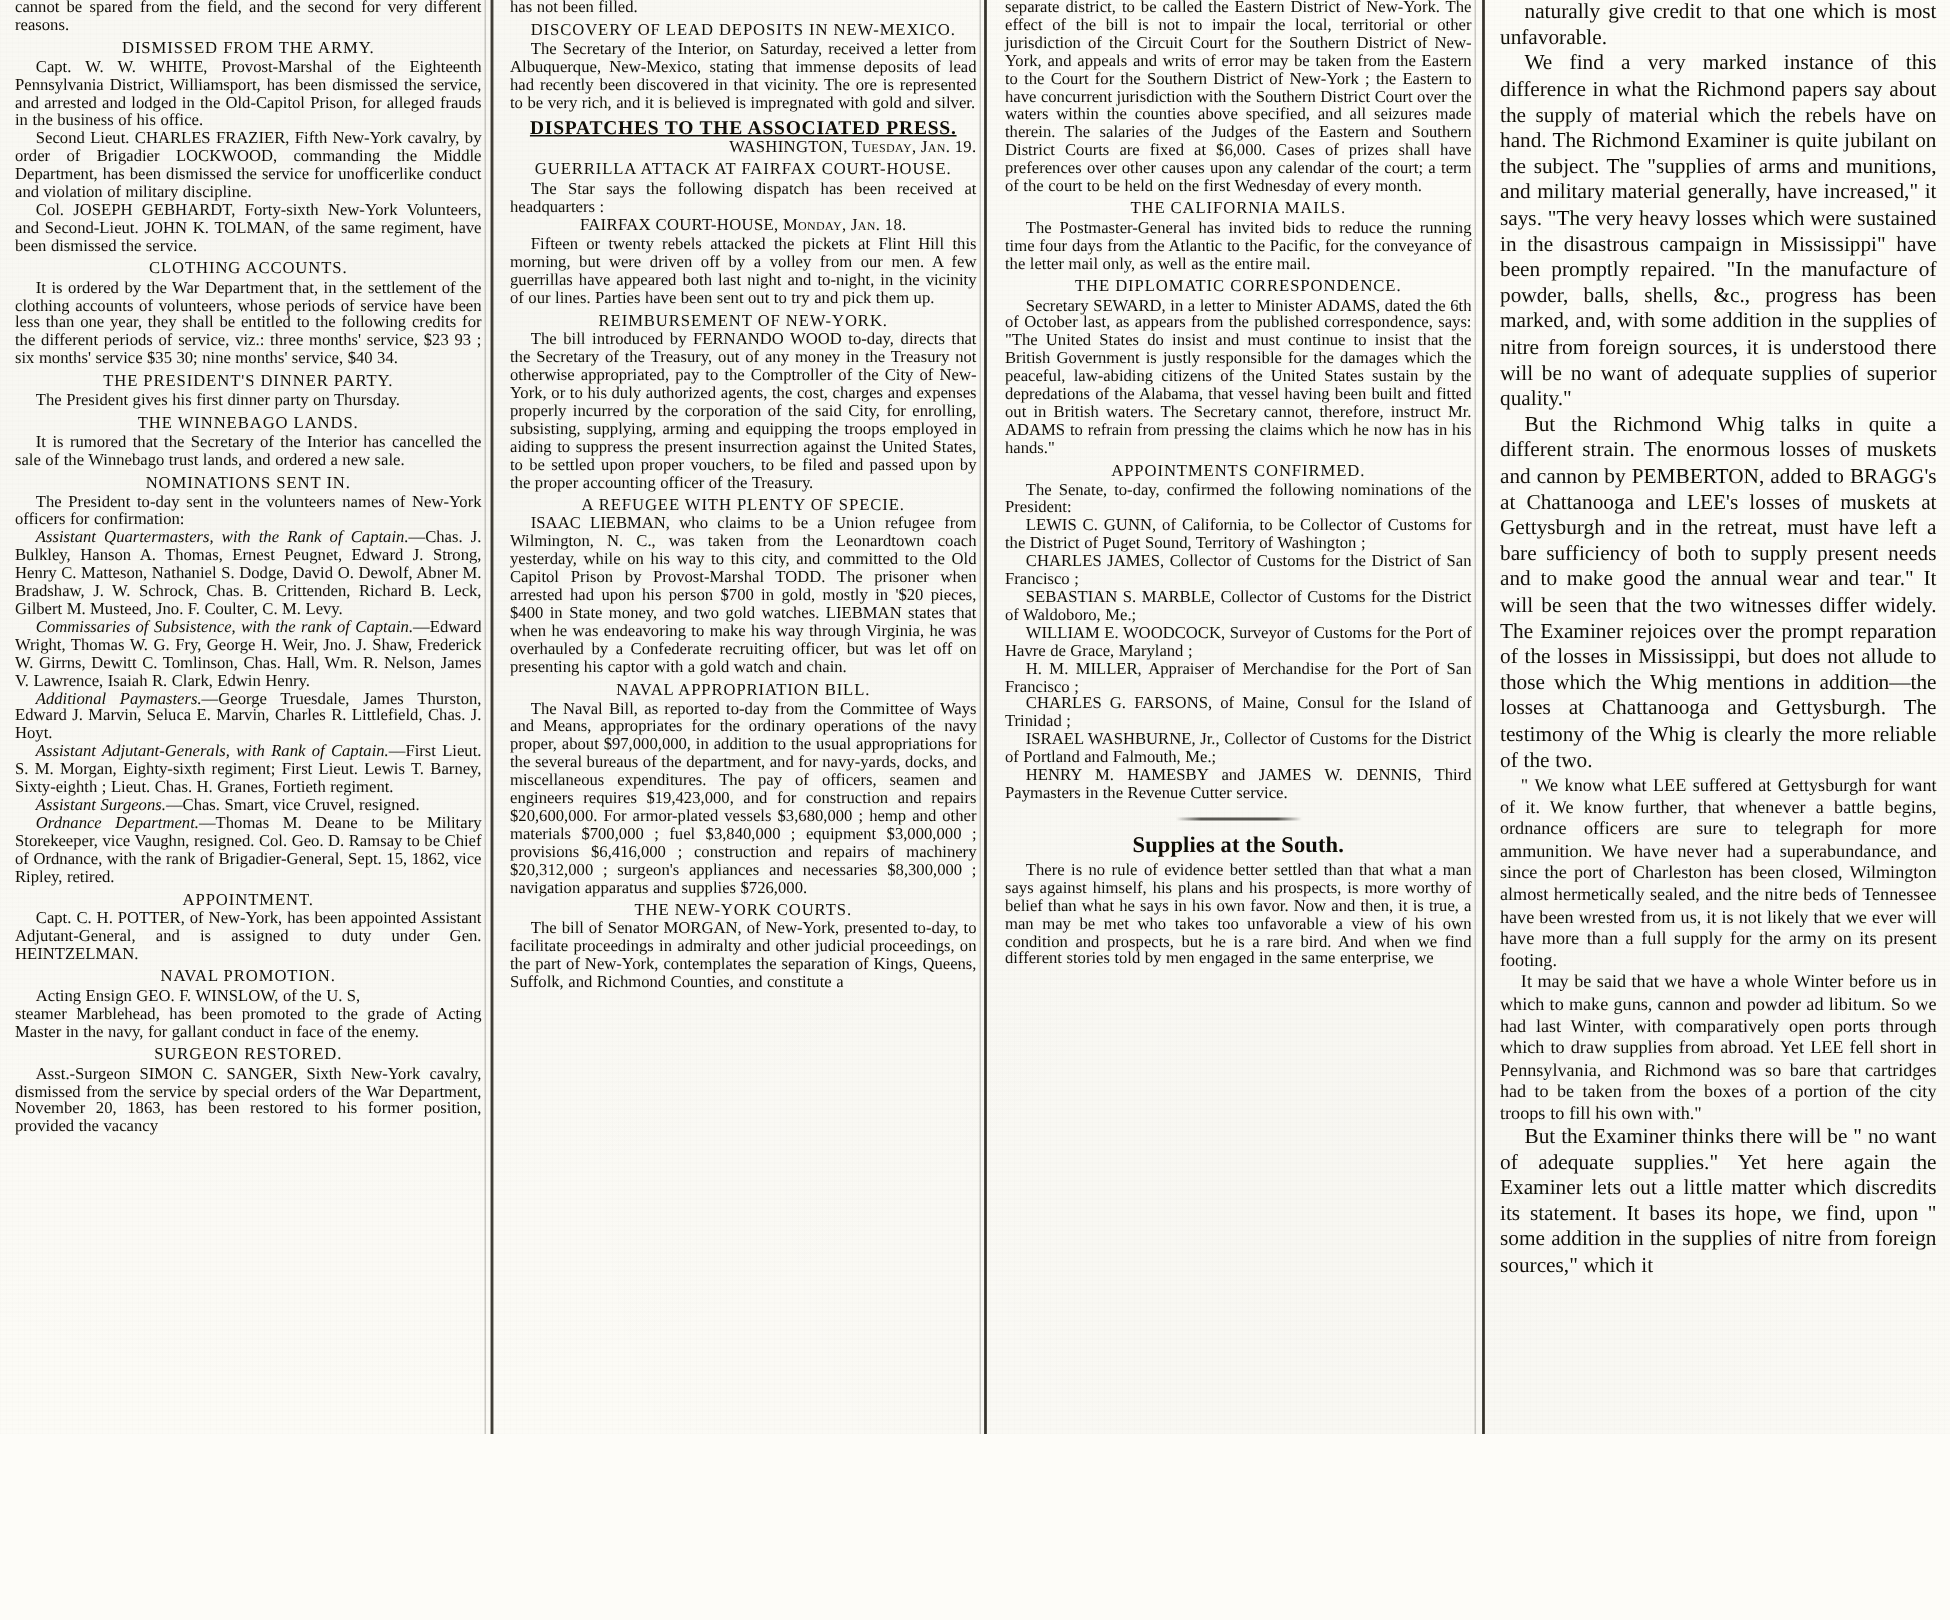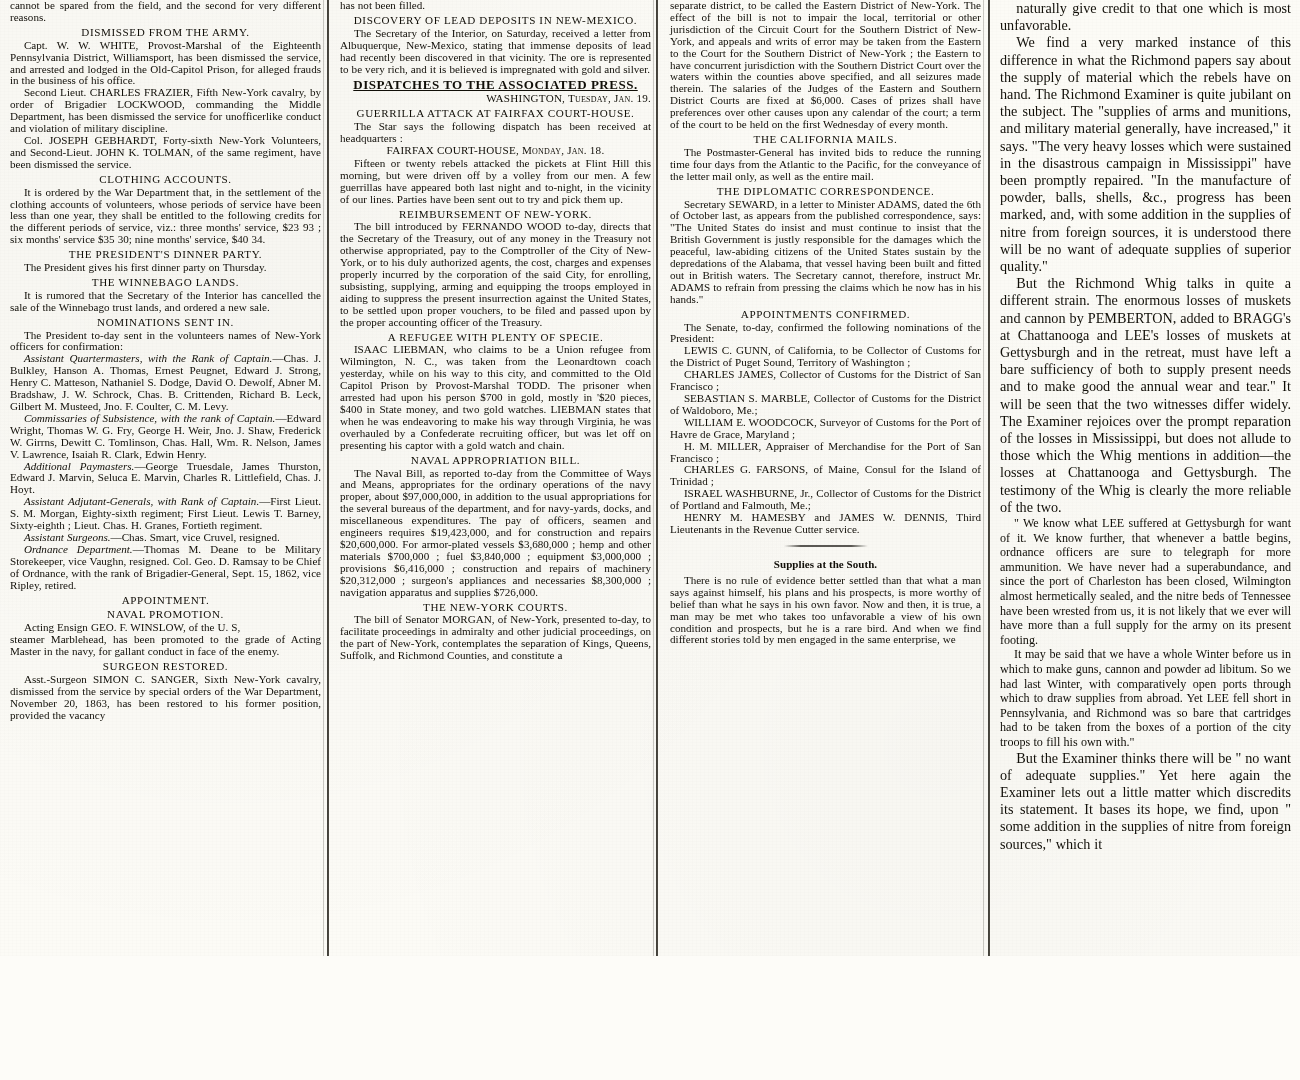--- a/index.html
+++ b/index.html
@@ -67,21 +67,21 @@
     text-transform:uppercase;
     letter-spacing:.055em;
     font-weight:400;
     margin:3px 0 1px;
     font-size:10.4px;
     line-height:12px;
   }
   .hd2{
     text-align:center;
     font-weight:700;
-    font-size:11px;
+    font-size:15px;
     line-height:18px;
     margin:6px 0 2px;
     letter-spacing:.005em;
   }
   .dateline{
     text-align:right;
     margin:0 0 1px 0;
     font-size:11.1px;
     line-height:12.6px;
   }
@@ -141,20 +141,21 @@
     <p class="body-p">The President to-day sent in the volunteers names of New-York officers for confirmation:</p>
 
     <p class="body-p"><span class="it">Assistant Quartermasters, with the Rank of Captain.</span><span>—Chas. J. Bulkley, Hanson A. Thomas, Ernest Peugnet, Edward J. Strong, Henry C. Matteson, Nathaniel S. Dodge, David O. Dewolf, Abner M. Bradshaw, J. W. Schrock, Chas. B. Crittenden, Richard B. Leck, Gilbert M. Musteed, Jno. F. Coulter, C. M. Levy.</span></p>
     <p class="body-p"><span class="it">Commissaries of Subsistence, with the rank of Captain.</span><span>—Edward Wright, Thomas W. G. Fry, George H. Weir, Jno. J. Shaw, Frederick W. Girrns, Dewitt C. Tomlinson, Chas. Hall, Wm. R. Nelson, James V. Lawrence, Isaiah R. Clark, Edwin Henry.</span></p>
     <p class="body-p"><span class="it">Additional Paymasters.</span><span>—George Truesdale, James Thurston, Edward J. Marvin, Seluca E. Marvin, Charles R. Littlefield, Chas. J. Hoyt.</span></p>
     <p class="body-p"><span class="it">Assistant Adjutant-Generals, with Rank of Captain.</span><span>—First Lieut. S. M. Morgan, Eighty-sixth regiment; First Lieut. Lewis T. Barney, Sixty-eighth ; Lieut. Chas. H. Granes, Fortieth regiment.</span></p>
     <p class="body-p"><span class="it">Assistant Surgeons.</span><span>—Chas. Smart, vice Cruvel, resigned.</span></p>
     <p class="body-p"><span class="it">Ordnance Department.</span><span>—Thomas M. Deane to be Military Storekeeper, vice Vaughn, resigned. Col. Geo. D. Ramsay to be Chief of Ordnance, with the rank of Brigadier-General, Sept. 15, 1862, vice Ripley, retired.</span></p>
 
     <div class="hd">APPOINTMENT.</div>
+    <p class="body-p">Capt. C. H. POTTER, of New-York, has been appointed Assistant Adjutant-General, and is assigned to duty under Gen. HEINTZELMAN.</p>
 
     <div class="hd">NAVAL PROMOTION.</div>
     <p class="body-p">Acting Ensign GEO. F. WINSLOW, of the U. S,</p>
     <p class="body-p noindent">steamer Marblehead, has been promoted to the grade of Acting Master in the navy, for gallant conduct in face of the enemy.</p>
 
     <div class="hd">SURGEON RESTORED.</div>
     <p class="body-p">Asst.-Surgeon SIMON C. SANGER, Sixth New-York cavalry, dismissed from the service by special orders of the War Department, November 20, 1863, has been restored to his former position, provided the vacancy</p>
   </div>
 
   <div class="col col2 small inkblur">
@@ -195,21 +196,21 @@
 
     <div class="hd">APPOINTMENTS CONFIRMED.</div>
     <p class="body-p">The Senate, to-day, confirmed the following nominations of the President:</p>
     <p class="body-p">LEWIS C. GUNN, of California, to be Collector of Customs for the District of Puget Sound, Territory of Washington ;</p>
     <p class="body-p">CHARLES JAMES, Collector  of Customs for the District of San Francisco ;</p>
     <p class="body-p">SEBASTIAN S. MARBLE, Collector of Customs for the District of Waldoboro, Me.;</p>
     <p class="body-p">WILLIAM E. WOODCOCK, Surveyor of Customs for the Port of Havre de Grace, Maryland ;</p>
     <p class="body-p">H. M. MILLER, Appraiser of Merchandise for the Port of San Francisco ;</p>
     <p class="body-p">CHARLES G. FARSONS, of Maine, Consul for the Island of Trinidad ;</p>
     <p class="body-p">ISRAEL WASHBURNE, Jr., Collector of Customs for the District of Portland and Falmouth, Me.;</p>
-    <p class="body-p">HENRY M. HAMESBY and JAMES W. DENNIS, Third Lieutenants in the Revenue Cutter service.</p>
+    <p class="body-p">HENRY M. HAMESBY and JAMES W. DENNIS, Third Paymasters in the Revenue Cutter service.</p>
 
     <div class="sep"></div>
     <div class="hd2">Supplies at the South.</div>
     <p class="body-p big">There is no rule of evidence better settled than that what a man says against himself, his plans and his prospects, is more worthy of belief than what he says in his own favor. Now and then, it is true, a man may be met who takes too unfavorable a view of his own condition and prospects, but he is a rare bird.  And when we find different stories told by men engaged in the same enterprise, we</p>
   </div>
 
   <div class="col col4 big inkblur">
     <p class="body-p noindent">naturally give credit to that one which is most unfavorable.</p>
     <p class="body-p">We find a very marked instance of this difference in what the Richmond papers say about the supply of material which the rebels have on hand.  The Richmond Examiner is quite jubilant on the subject.  The "supplies of arms and munitions, and military material generally, have increased," it says.  "The very heavy losses which were sustained in the disastrous campaign in Mississippi" have been promptly repaired.  "In the manufacture of powder, balls, shells, &amp;c., progress has been marked, and, with some addition in the supplies of nitre from foreign sources, it is understood there will be no want of adequate supplies of superior quality."</p>
     <p class="body-p">But the Richmond Whig talks in quite a different strain.  The enormous losses of muskets and cannon by PEMBERTON, added to BRAGG's at Chattanooga and LEE's losses of muskets at Gettysburgh and in the retreat, must have left a bare sufficiency of both to supply present needs and to make good the annual wear and tear."  It will be seen that the two witnesses differ widely.  The Examiner rejoices over the prompt reparation of the losses in Mississippi, but does not allude to those which the Whig mentions in addition—the losses at Chattanooga and Gettysburgh.  The testimony of the Whig is clearly the more reliable of the two.</p>

